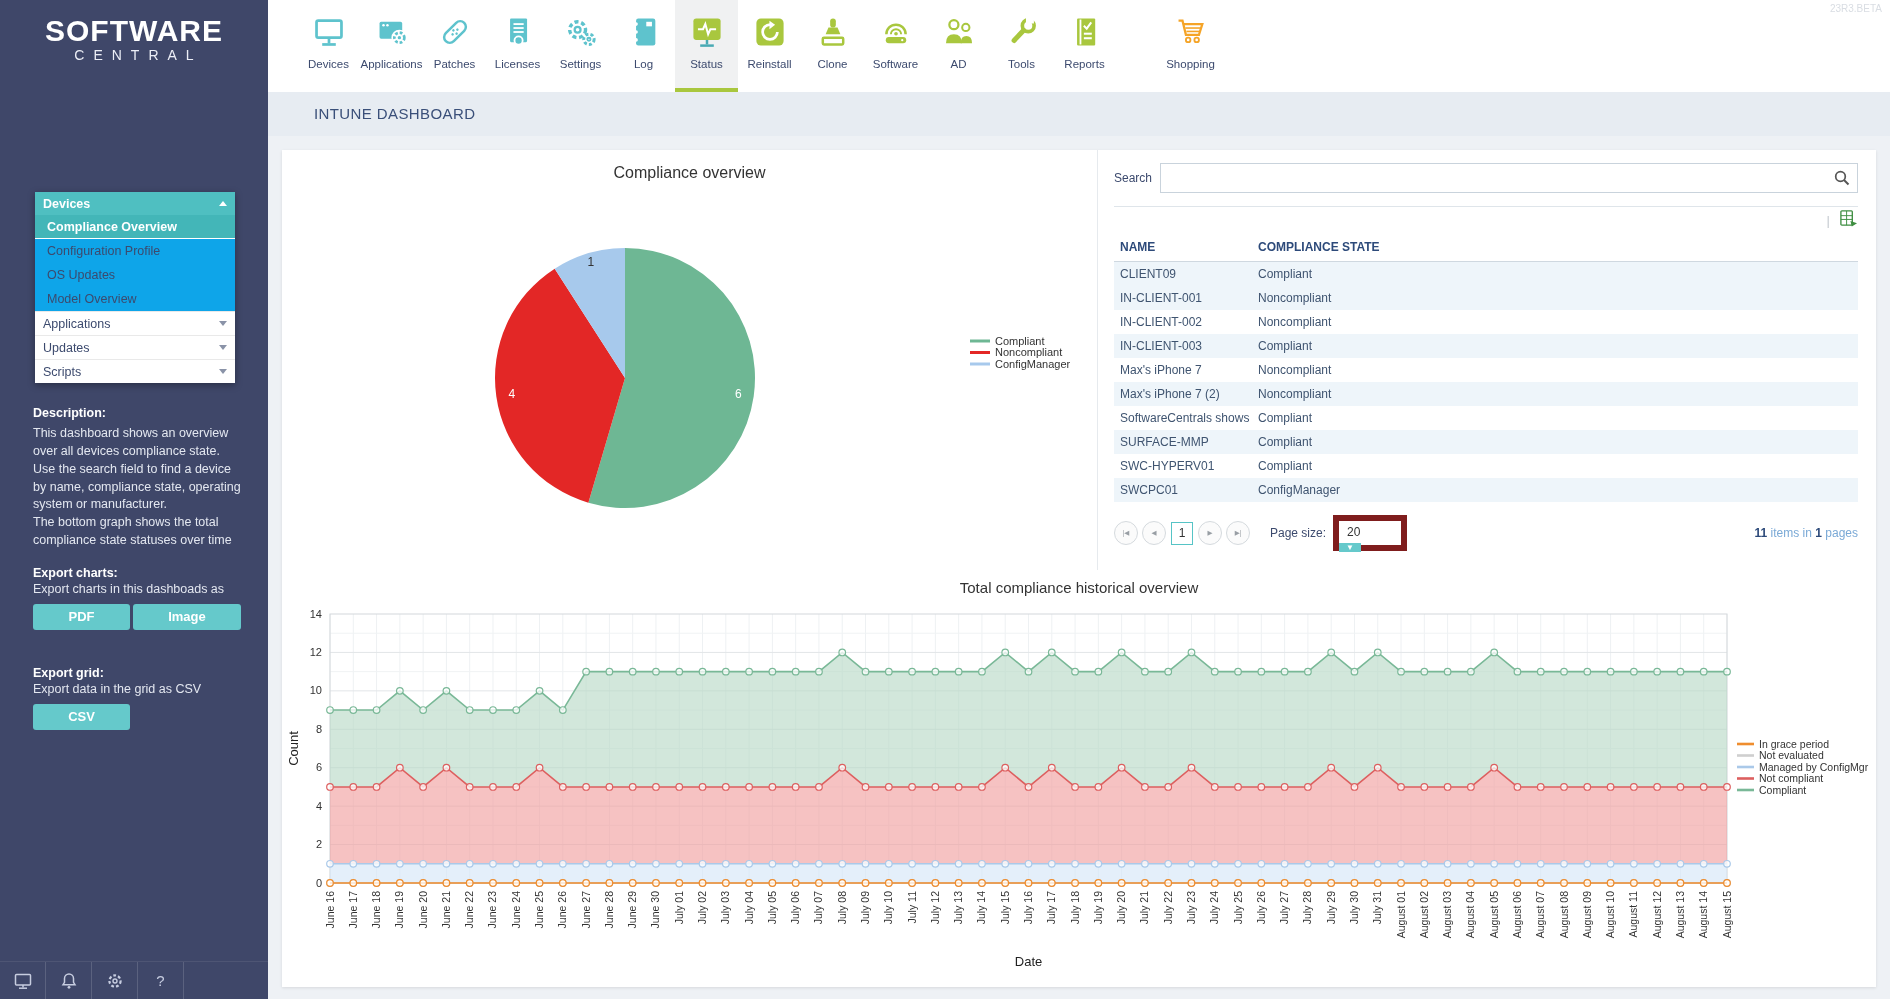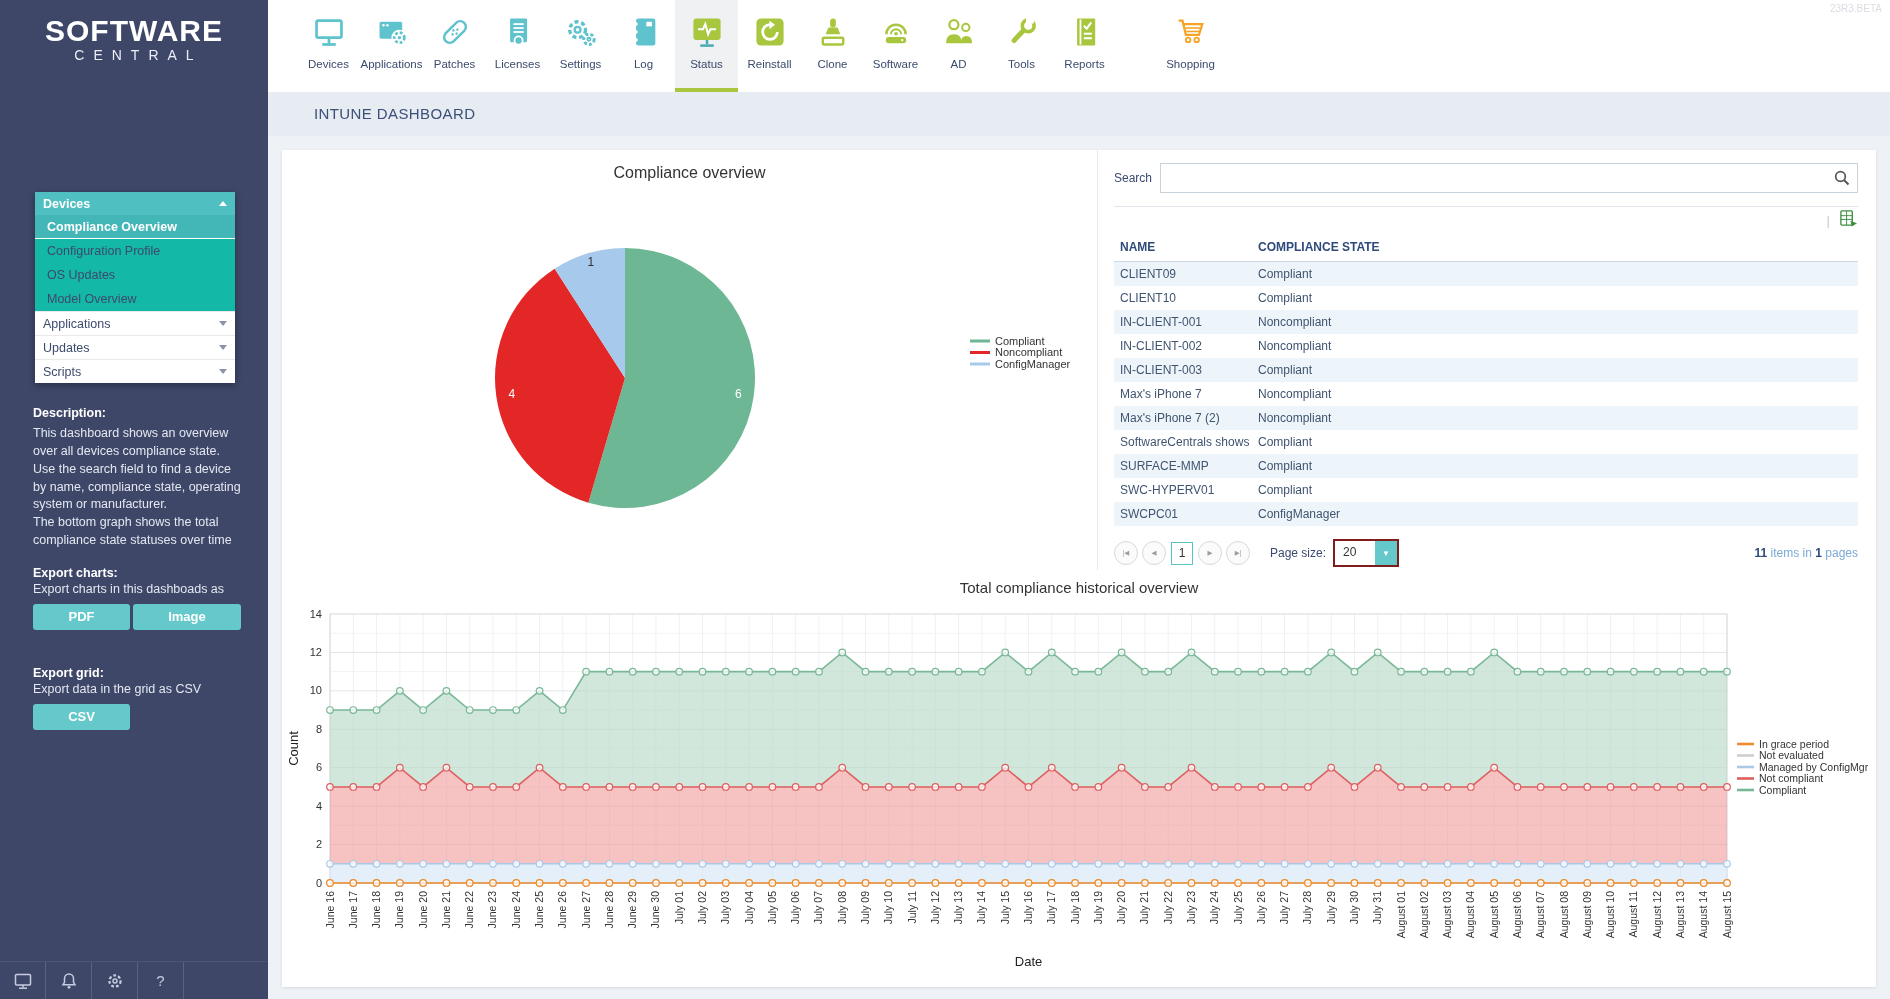--- a/index.html
+++ b/index.html
@@ -9,21 +9,21 @@
   
   .sidebar{position:absolute;left:0;top:0;width:268px;height:999px;background:#3f4769;}
   .logo{padding-top:16px;text-align:center;color:#fff;}
   .logo-1{font-size:30px;font-weight:bold;letter-spacing:1px;line-height:30px;}
   .logo-2{font-size:14px;letter-spacing:9px;color:#eceef6;margin-top:1px;padding-left:9px;}
   .menu{position:absolute;left:35px;top:192px;width:200px;background:#fff;box-shadow:0 2px 7px rgba(0,0,0,.35);font-size:12.5px;}
   .menu-group{height:23px;padding:0 8px;display:flex;justify-content:space-between;align-items:center;color:#3c4a6e;border-top:1px solid #e9e9e9;cursor:pointer;background:#fff;}
   .menu-group.active{background:#4fbfc1;color:#fff;border-top:none;font-weight:bold;}
   .tri-up{width:0;height:0;border-left:4px solid transparent;border-right:4px solid transparent;border-bottom:5px solid #fff;}
   .tri-down{width:0;height:0;border-left:4px solid transparent;border-right:4px solid transparent;border-top:5px solid #8a93a8;}
-  .menu-item{height:24px;line-height:24px;padding:0 8px 0 12px;color:#3c4a6e;cursor:pointer;background:#14b8a6;}
+  .menu-item{height:24px;line-height:24px;padding:0 8px 0 12px;color:#3c4a6e;cursor:pointer;background:#0ea5e9;}
   .menu-item.selected{background:#43b6b8;color:#fff;font-weight:bold;box-shadow:inset 0 -1px 0 #fff;}
   .desc{position:absolute;left:33px;top:405px;width:212px;color:#e3e7f0;font-size:12.5px;line-height:1.43;}
   .desc-title{font-weight:bold;color:#fff;margin-bottom:2px;}
   .export-block{position:absolute;left:33px;width:212px;color:#e3e7f0;font-size:12.5px;}
   .export-charts{top:566px;} .export-grid{top:666px;}
   .export-title{font-weight:bold;color:#fff;}
   .export-sub{margin:2px 0 8px 0;}
   .btn{display:inline-block;background:#65c9cb;color:#fff;font-weight:bold;font-size:13px;text-align:center;border-radius:3px;height:26px;line-height:26px;cursor:pointer;}
   .btn-pdf{width:97px;margin-right:3px;} .btn-img{width:108px;} .btn-csv{width:97px;}
   .side-footer{position:absolute;bottom:0;left:0;right:0;height:37px;display:flex;align-items:stretch;border-top:1px solid rgba(255,255,255,.08);}
@@ -56,21 +56,21 @@
   .grid-toolbar{height:26px;display:flex;justify-content:flex-end;align-items:center;gap:9px;color:#c3c9cf;font-size:13px;}
   table.dev{width:100%;border-collapse:collapse;font-size:12px;}
   table.dev th{text-align:left;font-size:12px;color:#2d4a7a;padding:7px 0 7px 6px;border-bottom:1px solid #cfd8e0;font-weight:bold;}
   table.dev th:first-child{width:132px;}
   table.dev td{padding:5px 0 5px 6px;color:#3f5470;}
   table.dev tr.alt{background:#eef5fa;}
   .pager{display:flex;align-items:center;margin-top:13px;font-size:12px;color:#3c4a6e;}
   .pg-btn{width:22px;height:22px;border-radius:50%;border:1px solid #d5dade;background:#fbfbfb;color:#989ea4;font-size:6.5px;display:flex;align-items:center;justify-content:center;margin-right:4px;cursor:pointer;}
   .pg-current{width:20px;height:21px;border:1px solid #56c4c6;background:#fff;display:flex;align-items:center;justify-content:center;font-size:12px;color:#333;margin:0 5px 0 1px;}
   .ps-label{margin-left:16px;margin-right:7px;}
-  .ps-select{display:flex;width:62px;height:24px;border:2px solid #7f1d1d;cursor:pointer;}
+  .ps-select{display:flex;width:62px;height:24px;border:6px solid #7f1d1d;cursor:pointer;flex-direction:column;}
   .ps-value{flex:1;background:#fff;padding-left:8px;line-height:22px;font-size:12px;color:#333;}
   .ps-arrow{width:22px;background:#65c9cb;color:#fff;display:flex;align-items:center;justify-content:center;font-size:8px;}
   .pager-summary{margin-left:auto;color:#7aa9d6;font-size:12px;}
   .pager-summary b{color:#2d4a7a;}
   .bottom-section{position:relative;height:417px;}
   .area-title{position:absolute;top:9px;left:0;width:100%;text-align:center;font-size:15px;color:#333;}
   #area-svg{position:absolute;top:34px;left:0;}
 </style>
 </head>
 <body>
@@ -353,24 +353,20 @@
         <table class="dev">
           <thead>
             <tr>
               <th>NAME</th>
               <th>COMPLIANCE STATE</th>
             </tr>
           </thead>
           <tbody>
               <tr class="alt">
                 <td>CLIENT09</td>
-                <td>Compliant</td>
-              </tr>
-              <tr>
-                <td>CLIENT10</td>
                 <td>Compliant</td>
               </tr>
               <tr class="alt">
                 <td>IN-CLIENT-001</td>
                 <td>Noncompliant</td>
               </tr>
               <tr>
                 <td>IN-CLIENT-002</td>
                 <td>Noncompliant</td>
               </tr>

